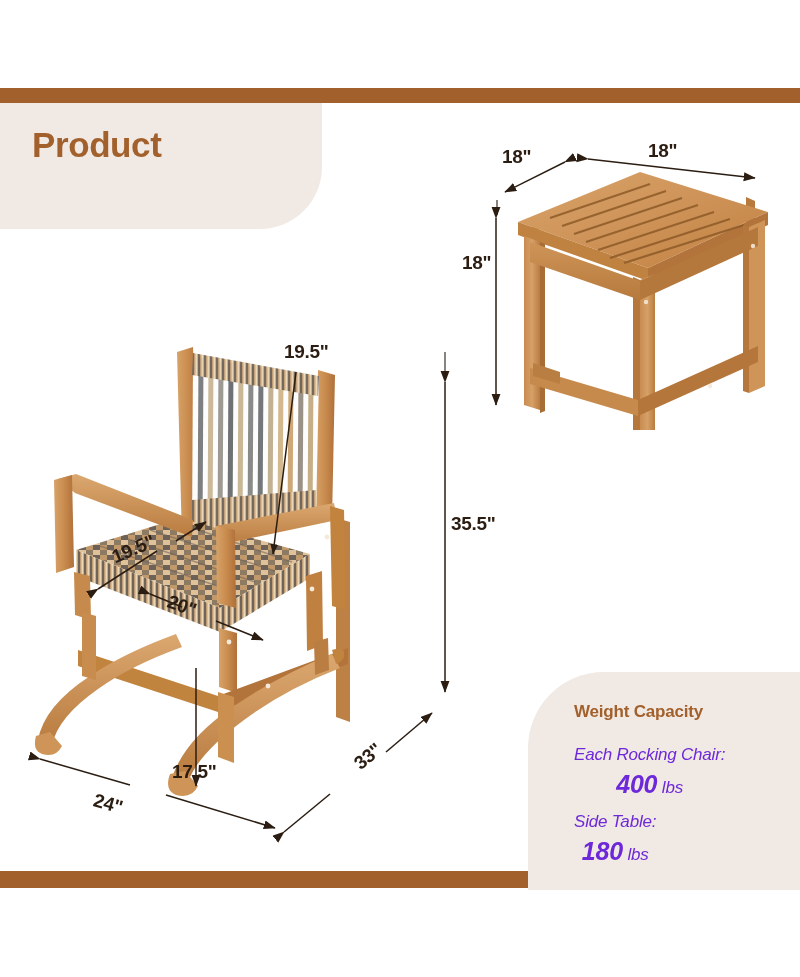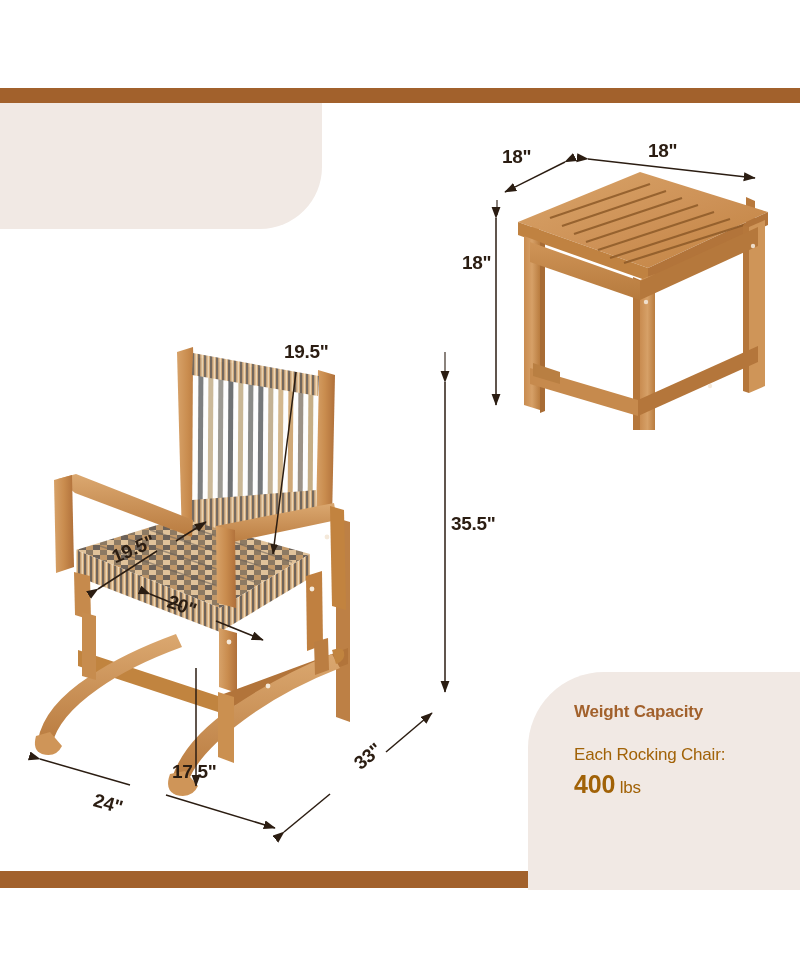--- a/index.html
+++ b/index.html
@@ -43,27 +43,28 @@
     letter-spacing: -0.4px;
   }
   .title-text span { display: block; }
 
   
   .weight-panel {
     position: absolute; left: 528px; top: 672px;
     width: 272px; height: 218px;
     background: #f1e9e4;
     border-top-left-radius: 76px;
+    text-align: center;
   }
   .wp-heading {
     position: absolute; left: 46px; top: 30px;
     font-size: 17px; font-weight: bold; color: #a2612c;
     letter-spacing: -0.2px;
   }
-  .wp-row { position: absolute; left: 46px; color: #a16207; }
+  .wp-row { position: absolute; left: 46px; color: #6d28d9; font-style: italic; }
   .wp-row.r1 { top: 72px; }
   .wp-row.r2 { top: 139px; }
   .wp-label { font-size: 17px; line-height: 1.3; letter-spacing: -0.2px; }
   .wp-value { font-size: 17px; line-height: 1.45; letter-spacing: -0.2px; }
   .wp-value b { font-size: 25px; font-weight: bold; }
 
   
   .dim {
     position: absolute;
     font-size: 19px;
@@ -82,20 +83,21 @@
 </head>
 <body>
 
 <div id="page">
 
   <div class="bar-top"></div>
   <div class="bar-bottom"></div>
 
   <div class="title-panel">
     <div class="title-text">
+      <span>Product</span>
     </div>
   </div>
 
   <svg class="art" style="left:500px; top:150px;" width="300" height="280" viewBox="0 0 300 280">
     <defs>
       <linearGradient id="woodTop" x1="0" y1="0" x2="1" y2="1">
         <stop offset="0%" stop-color="#d9a469"></stop>
         <stop offset="55%" stop-color="#cd9156"></stop>
         <stop offset="100%" stop-color="#c1823f"></stop>
       </linearGradient>
@@ -315,15 +317,22 @@
     <div class="wp-heading">Weight Capacity</div>
 
     <div class="wp-row r1">
       <div class="wp-label">Each Rocking Chair:</div>
       <div class="wp-value">
         <b>400</b>
         <span>lbs</span>
       </div>
     </div>
 
+    <div class="wp-row r2">
+      <div class="wp-label">Side Table:</div>
+      <div class="wp-value">
+        <b>180</b>
+        <span>lbs</span>
+      </div>
+    </div>
   </div>
 
 </div>
 
 </body></html>

